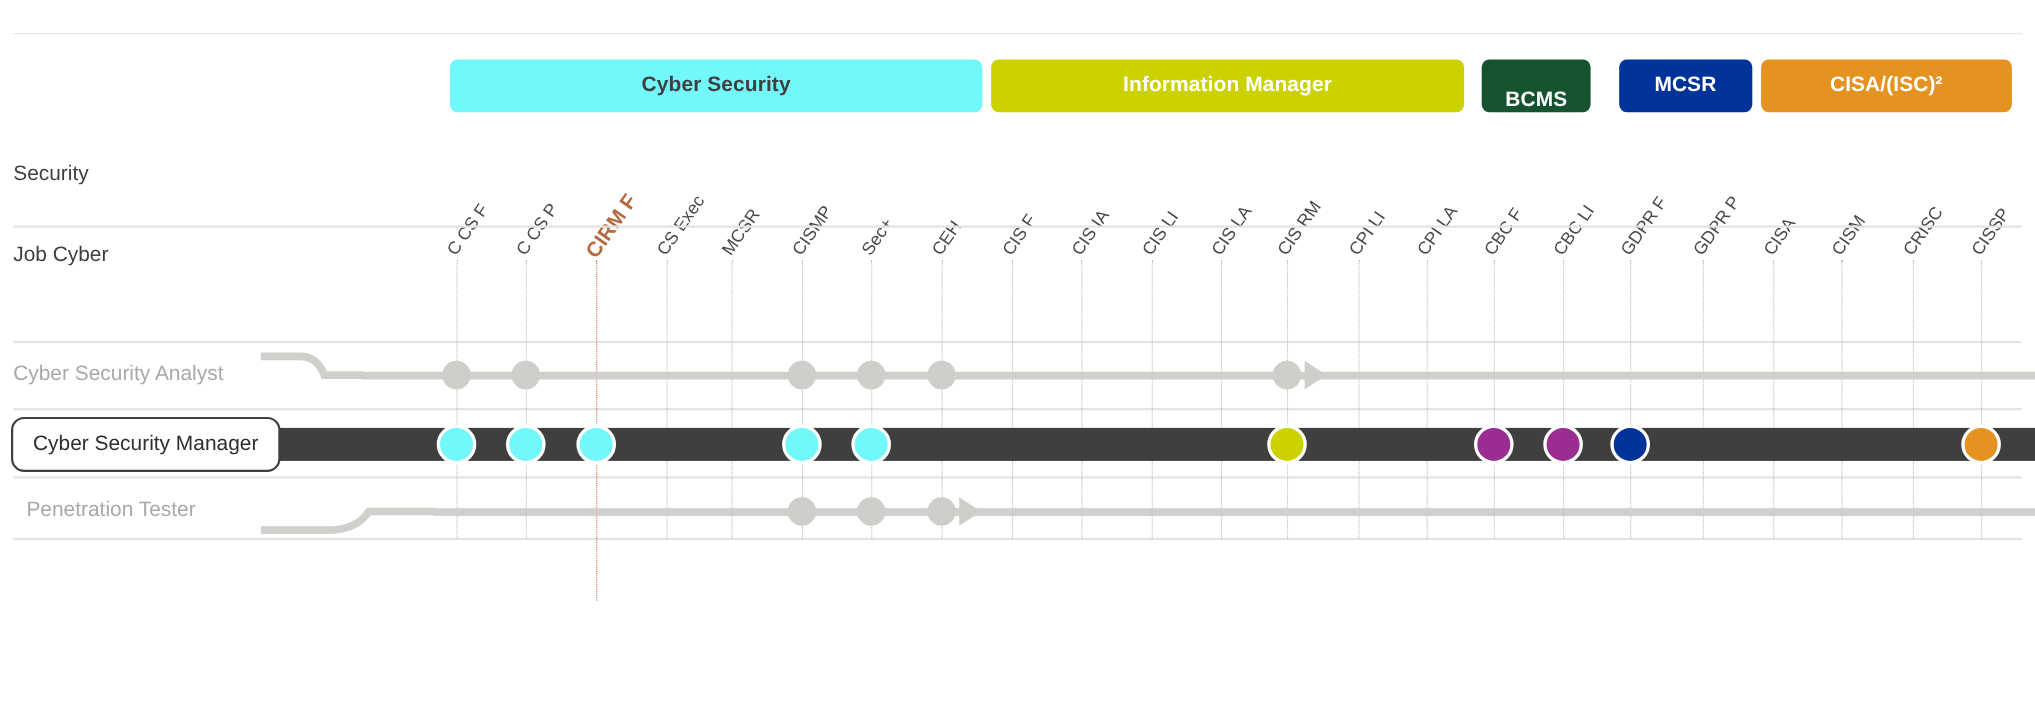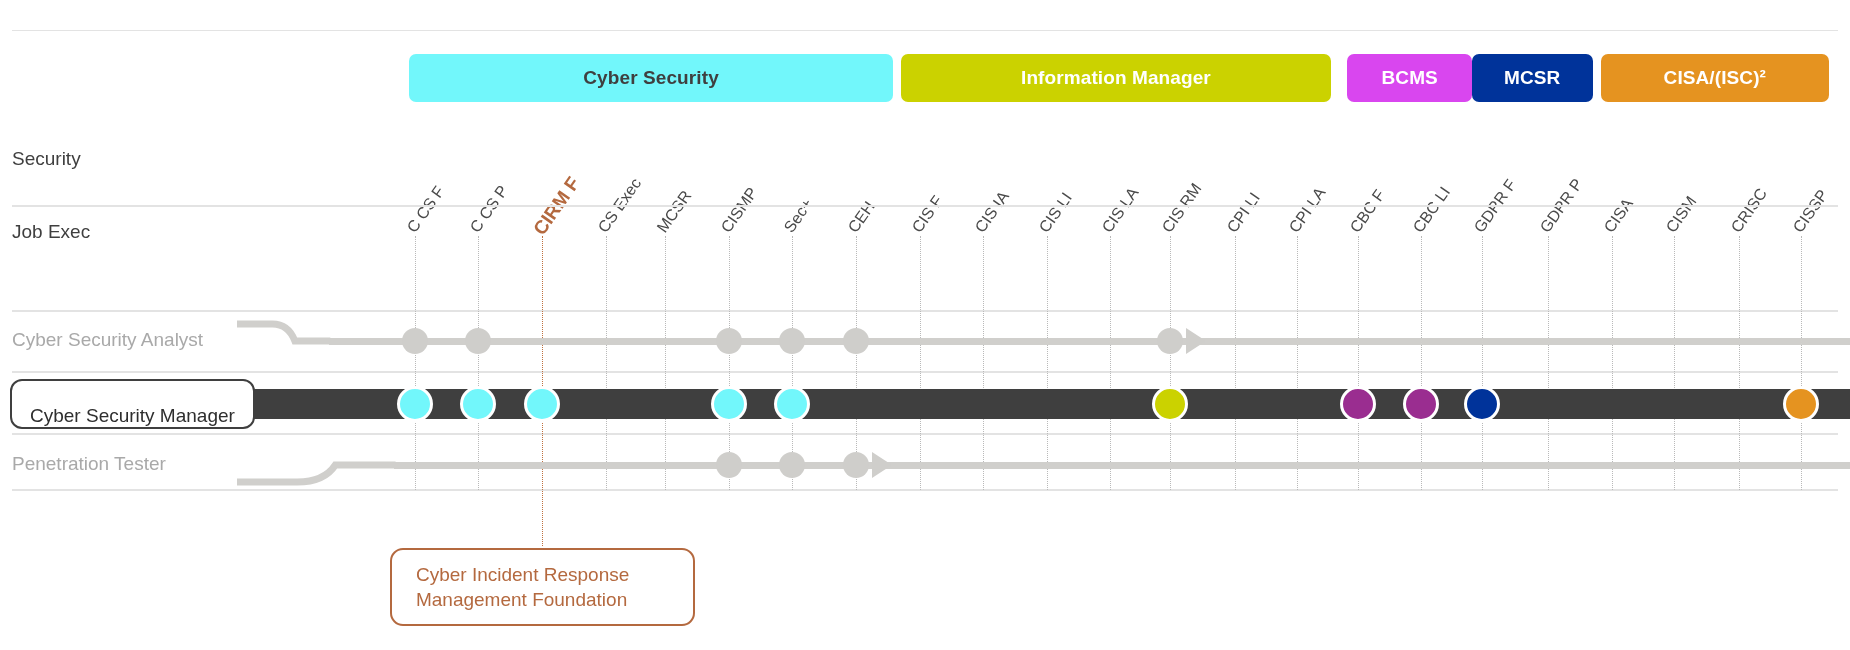--- a/index.html
+++ b/index.html
@@ -108,22 +108,22 @@
     position:absolute;
     width:36px;height:36px;border-radius:50%;
     border:3px solid #ffffff;
     box-sizing:border-box;
   }
   .rolebox{
     position:absolute;
     border:2px solid #3f3f3f;
     border-radius:12px;
     background:#ffffff;
-    display:flex;align-items:flex-end;
-    padding:0 18px;
+    display:flex;align-items:flex-start;
+    padding:12px 18px;
     box-sizing:border-box;
     font-size:19px;
     color:#2e2e2e;
     font-weight:500;
     white-space:nowrap;
     z-index:4;
   }
 
   
   .tooltip{
@@ -147,33 +147,33 @@
 
   <div class="toprule"></div>
 
   <div id="cats">
       <div class="cat" style="left: 409.135px; width: 483.846px; top: 54px; background: rgb(114, 247, 251); color: rgb(63, 63, 63);">
         <span>Cyber Security</span>
       </div>
       <div class="cat" style="left: 901.282px; width: 429.295px; top: 54px; background: rgb(203, 210, 0); color: rgb(255, 255, 255);">
         <span>Information Manager</span>
       </div>
-      <div class="cat" style="left: 1347.18px; width: 125px; top: 54px; background: #d946ef; color: rgb(255, 255, 255);">
+      <div class="cat" style="left: 1347.18px; width: 99px; top: 54px; background: #14532d; color: rgb(255, 255, 255); align-items: flex-end;">
         <span>BCMS</span>
       </div>
       <div class="cat" style="left: 1471.7px; width: 120.962px; top: 54px; background: rgb(0, 51, 154); color: rgb(255, 255, 255);">
         <span>MCSR</span>
       </div>
       <div class="cat" style="left: 1600.96px; width: 227.692px; top: 54px; background: rgb(229, 147, 32); color: rgb(255, 255, 255);">
         <span>CISA/(ISC)²</span>
       </div>
     </div>
 
   <div class="sectlabel" id="courses-label" style="left:12px;top:148px;">Security</div>
-  <div class="sectlabel" id="roles-label" style="left:12px;top:221px;">Job Exec</div>
+  <div class="sectlabel" id="roles-label" style="left:12px;top:221px;">Job Cyber</div>
 
   <div id="collabels">
       <div class="collabel" style="left: 411.064px; top: 222px;">C CS F</div>
       <div class="collabel" style="left: 473.917px; top: 222px;">C CS P</div>
       <div class="collabel hl" style="left: 537.955px; top: 222px;">CIRM F</div>
       <div class="collabel" style="left: 601.994px; top: 222px;">CS Exec</div>
       <div class="collabel" style="left: 661.288px; top: 222px;">MCSR</div>
       <div class="collabel" style="left: 725.327px; top: 222px;">CISMP</div>
       <div class="collabel" style="left: 788.179px; top: 222px;">Sec+</div>
       <div class="collabel" style="left: 852.218px; top: 222px;">CEH</div>
@@ -246,27 +246,25 @@
       <div class="mdot" style="left: 397.064px; top: 386px; background: rgb(114, 247, 251);"></div>
       <div class="mdot" style="left: 459.917px; top: 386px; background: rgb(114, 247, 251);"></div>
       <div class="mdot" style="left: 523.955px; top: 386px; background: rgb(114, 247, 251);"></div>
       <div class="mdot" style="left: 711.327px; top: 386px; background: rgb(114, 247, 251);"></div>
       <div class="mdot" style="left: 774.179px; top: 386px; background: rgb(114, 247, 251);"></div>
       <div class="mdot" style="left: 1152.48px; top: 386px; background: rgb(203, 210, 0);"></div>
       <div class="mdot" style="left: 1339.85px; top: 386px; background: rgb(154, 45, 144);"></div>
       <div class="mdot" style="left: 1402.71px; top: 386px; background: rgb(154, 45, 144);"></div>
       <div class="mdot" style="left: 1464.37px; top: 386px; background: rgb(0, 51, 154);"></div>
       <div class="mdot" style="left: 1783.38px; top: 386px; background: rgb(229, 147, 32);"></div>
-      <div class="rolelabel dim" style="left: 12px; top: 453px;">Penetration Tester</div>
+      <div class="rolelabel dim" style="left: 24px; top: 453px;">Penetration Tester</div>
       <svg class="elbow" width="158.5897435897436" height="46" style="left: 237.179px; top: 442px;">
         <path d="M0,40 L60.264102564102565,40 Q87.22435897435898,40 98.32564102564102,23 L158.5897435897436,23" stroke="#d0cfcc" stroke-width="7" fill="none"></path>
       </svg>
       <div class="dimtrack" style="left: 393.769px; width: 1456.23px; top: 462px;"></div>
       <div class="dimdot" style="left: 716.327px; top: 452px; background: rgb(207, 206, 203);"></div>
       <div class="dimdot" style="left: 779.179px; top: 452px; background: rgb(207, 206, 203);"></div>
       <div class="dimdot" style="left: 843.218px; top: 452px; background: rgb(207, 206, 203);"></div>
       <div class="dimarrow" style="left: 871.635px; top: 452px;"></div>
     </div>
 
-  <div class="tooltip" id="tooltip" style="left: 389.955px; top: 548px; width: 305px; text-align: left;">Cyber Incident Response
-Management Foundation</div>
 
 </div>
 
 </body></html>

